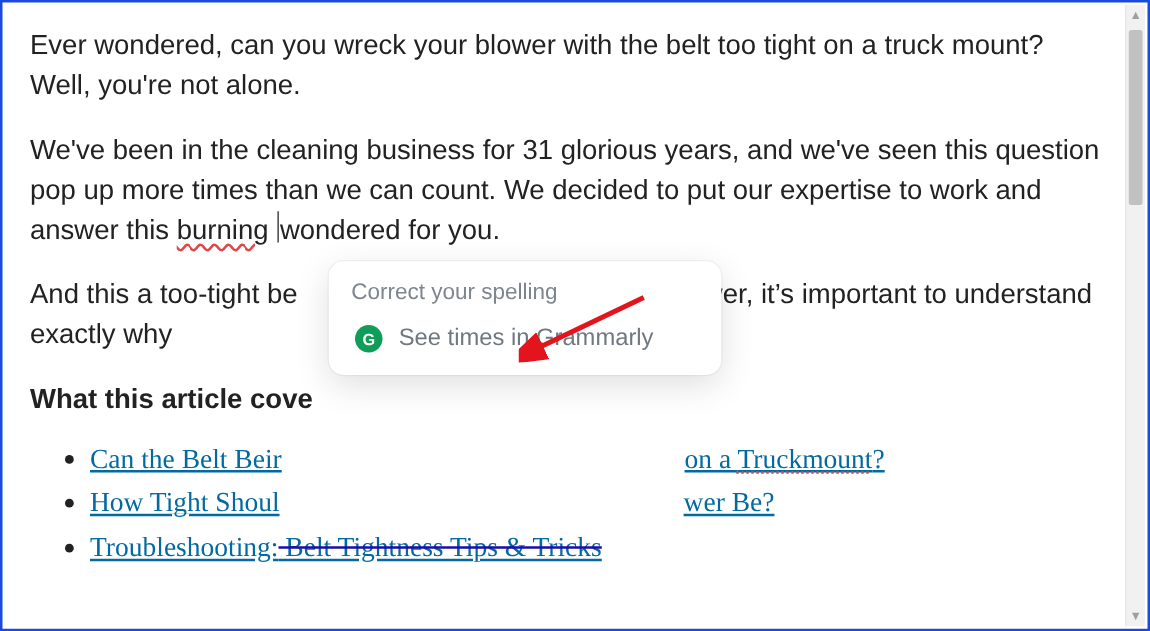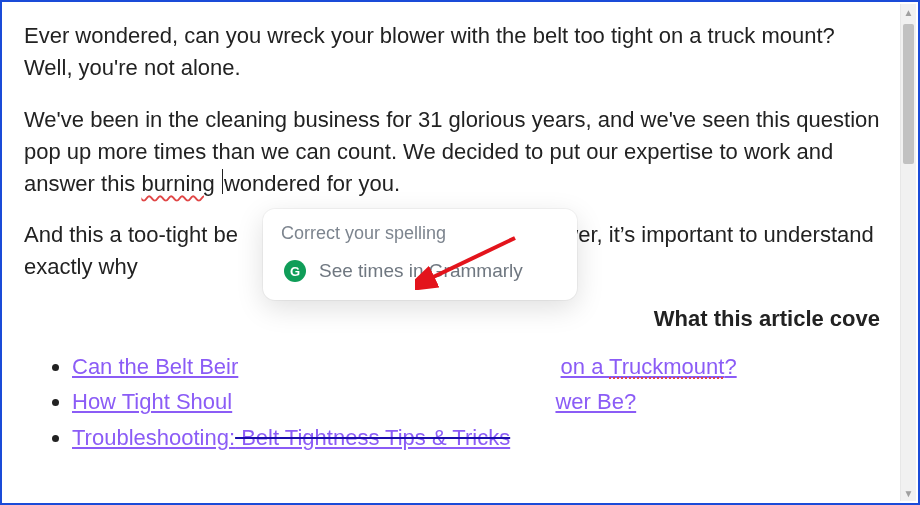--- a/index.html
+++ b/index.html
@@ -76,33 +76,33 @@
     height: 1.1em;
     background: #202020;
     vertical-align: -3px;
     margin-left: 1px;
     margin-right: 1px;
   }
   .article-heading {
     font-weight: bold;
     margin: 8px 0 14px 0;
     font-size: 22px;
-    text-align: right;
   }
   ul.links {
     margin: 0;
     padding-left: 48px;
     font-size: 22px;
     line-height: 1.6;
     list-style-type: disc;
   }
   ul.links li { margin: 0; color: #222; }
   a.tlink {
-    color: #8b5cf6;
+    color: #0369a1;
     text-decoration: underline;
+    font-family: Liberation Serif, serif;
   }
   .dotted-err {
     text-decoration: underline dotted #e04646;
     text-decoration-thickness: 2px;
     text-underline-offset: 3px;
   }
 
   
   .popup {
     position: absolute;

